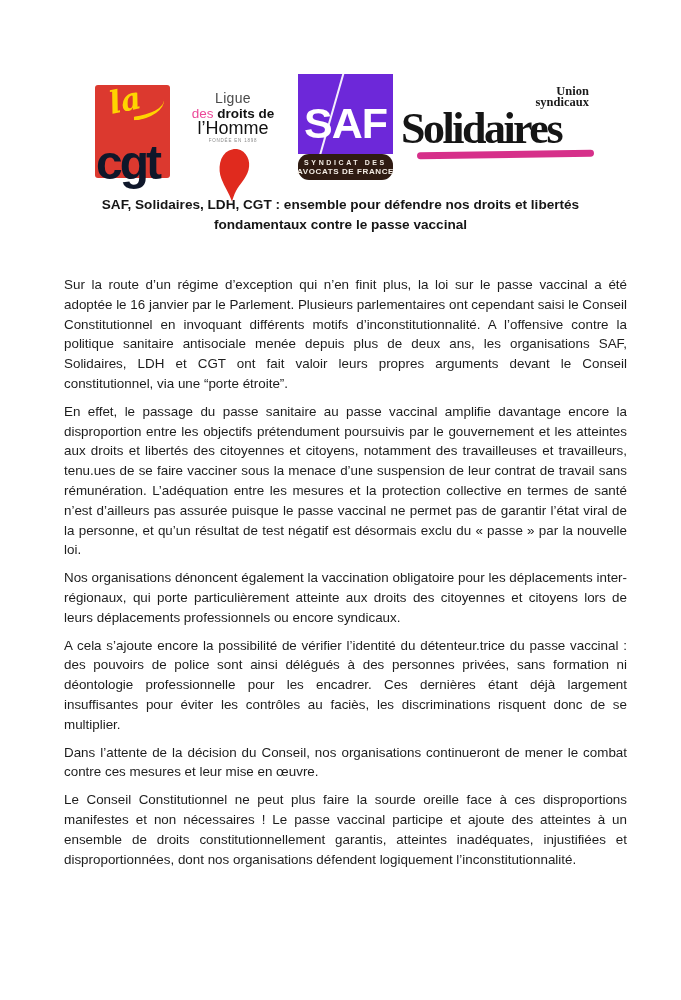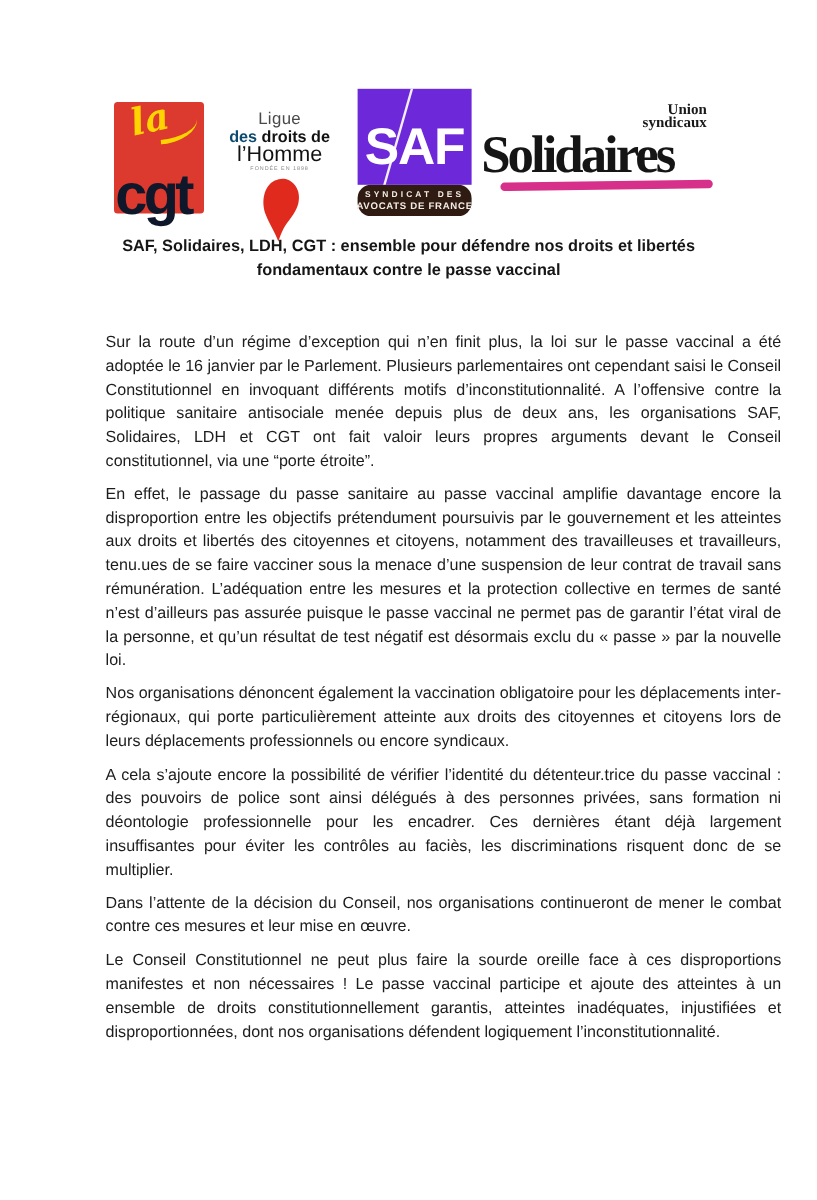--- a/index.html
+++ b/index.html
@@ -15,21 +15,21 @@
           font-size:31px;color:#ffd400;transform:rotate(-12deg);line-height:1;}
   .cgt-swash{position:absolute;left:38px;top:16px;width:32px;height:14px;
              border-bottom:4px solid #ffd400;border-bottom-right-radius:100% 100%;transform:rotate(-6deg);}
   .cgt-acronym{position:absolute;left:1px;bottom:-4px;font-size:48px;font-weight:bold;letter-spacing:-3px;
                line-height:0.82;color:#0f172a;white-space:nowrap;}
 
   
   .ldh{position:absolute;left:181px;top:67px;width:104px;text-align:center;color:#111;}
   .ldh-l1{font-size:14px;color:#4a4a4a;letter-spacing:0.3px;line-height:15px;margin-top:24px;}
   .ldh-l2{font-size:13.5px;line-height:15px;}
-  .ldh-l2 .norm{color:#0c4a6e;font-weight:700;}
+  .ldh-l2 .norm{color:#ec4899;font-weight:400;}
   .ldh-l2 .bold{color:#111;font-weight:bold;}
   .ldh-l3{font-size:18px;font-weight:normal;line-height:15px;}
   .ldh-tag{font-size:4.5px;letter-spacing:0.8px;color:#8a8a8a;margin-top:2px;}
   .ldh-comma{display:block;margin:5px auto 0;}
 
   
   .saf{position:absolute;left:298px;top:74px;width:95px;}
   .saf-red{position:relative;width:95px;height:80px;background:#6d28d9;overflow:hidden;
            display:flex;align-items:center;justify-content:center;}
   .saf-line{position:absolute;left:46px;top:-6px;width:2px;height:96px;background:rgba(255,255,255,0.92);
@@ -48,21 +48,21 @@
   .sol-name{font-family:"Liberation Serif",serif;font-weight:bold;font-size:44px;letter-spacing:-2.5px;
             line-height:38px;color:#151515;margin-top:2px;white-space:nowrap;}
   .sol-underline{margin-left:16px;margin-top:3px;width:177px;height:7px;background:#d6308a;
                  border-radius:4px;transform:rotate(-0.8deg);}
 
   
   .title{position:absolute;left:0;top:195px;width:681px;text-align:center;font-size:13.6px;font-weight:bold;
          line-height:20px;color:#161616;margin:0;}
 
   
-  .body{position:absolute;left:64px;top:275px;width:563px;margin-left:24px;}
+  .body{position:absolute;left:64px;top:275px;width:563px;}
   .body p{margin:0 0 8px 0;font-size:13.4px;line-height:19.8px;text-align:justify;color:#1d1d1d;}
 </style>
 </head>
 <body>
 
 <div class="page">
 
   <header class="logo-row">
 
     <div class="cgt">

